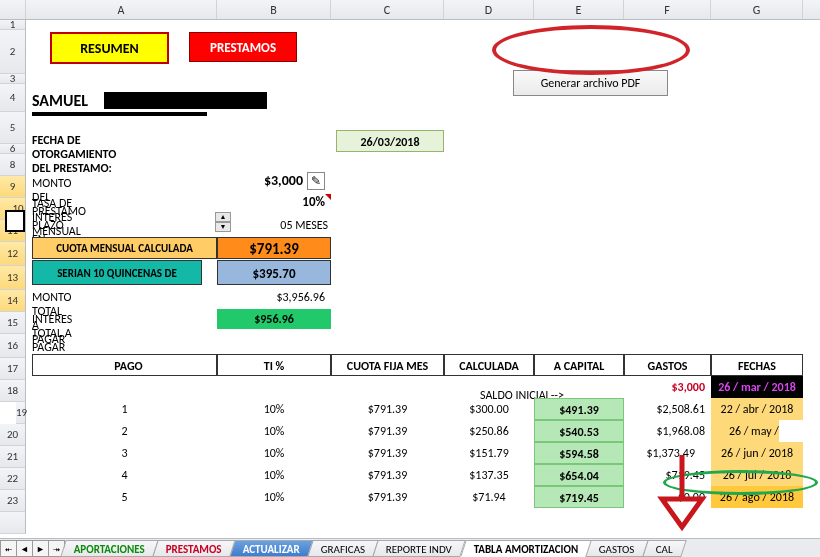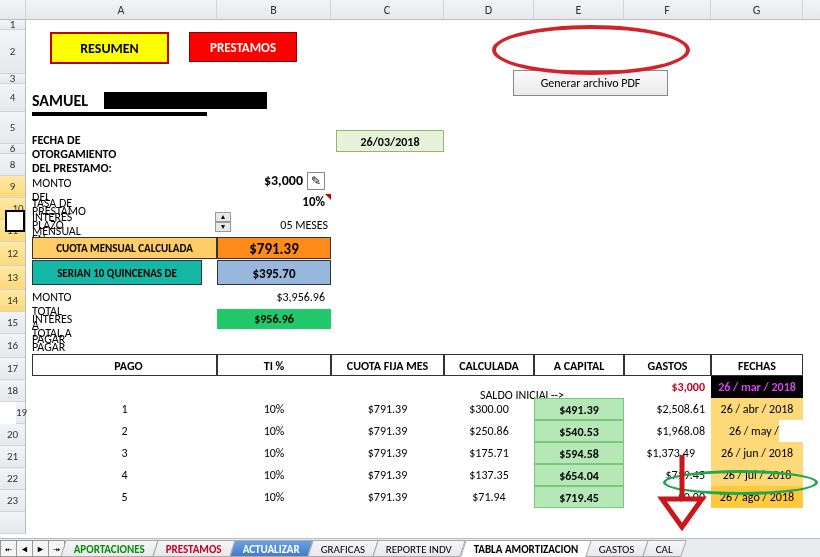--- a/index.html
+++ b/index.html
@@ -281,32 +281,32 @@
     <div class="tbl-cell red-text" style="left:598px; top:356px; width:87px; text-align:right; padding-right:6px;">$3,000</div>
     <div class="tbl-cell date-cell-dark" style="left:685px; top:356px; width:92px;">26 / mar / 2018</div>
 
     <div id="trows">
         <div class="tbl-cell" style="left: 6px; top: 378px; width: 185px; text-align: center;">1</div>
         <div class="tbl-cell" style="left: 191px; top: 378px; width: 114px; text-align: center;">10%</div>
         <div class="tbl-cell" style="left: 305px; top: 378px; width: 113px; text-align: center;">$791.39</div>
         <div class="tbl-cell" style="left: 418px; top: 378px; width: 90px; text-align: center;">$300.00</div>
         <div class="tbl-cell green-cell" style="left: 508px; top: 378px; width: 90px; text-align: center;">$491.39</div>
         <div class="tbl-cell" style="left: 598px; top: 378px; width: 87px; text-align: right; padding-right: 6px;">$2,508.61</div>
-        <div class="tbl-cell date-cell-y" style="left: 685px; top: 378px; width: 92px; text-align: center;">26 / abr / 2018</div>
+        <div class="tbl-cell date-cell-y" style="left: 685px; top: 378px; width: 92px; text-align: center;">22 / abr / 2018</div>
         <div class="tbl-cell" style="left: 6px; top: 400px; width: 185px; text-align: center;">2</div>
         <div class="tbl-cell" style="left: 191px; top: 400px; width: 114px; text-align: center;">10%</div>
         <div class="tbl-cell" style="left: 305px; top: 400px; width: 113px; text-align: center;">$791.39</div>
         <div class="tbl-cell" style="left: 418px; top: 400px; width: 90px; text-align: center;">$250.86</div>
         <div class="tbl-cell green-cell" style="left: 508px; top: 400px; width: 90px; text-align: center;">$540.53</div>
         <div class="tbl-cell" style="left: 598px; top: 400px; width: 87px; text-align: right; padding-right: 6px;">$1,968.08</div>
         <div class="tbl-cell date-cell-y" style="left: 685px; top: 400px; width: 68px; text-align: right;">26 / may / 2018</div>
         <div class="tbl-cell" style="left: 6px; top: 422px; width: 185px; text-align: center;">3</div>
         <div class="tbl-cell" style="left: 191px; top: 422px; width: 114px; text-align: center;">10%</div>
         <div class="tbl-cell" style="left: 305px; top: 422px; width: 113px; text-align: center;">$791.39</div>
-        <div class="tbl-cell" style="left: 418px; top: 422px; width: 90px; text-align: center;">$175.71</div>
+        <div class="tbl-cell" style="left: 418px; top: 422px; width: 90px; text-align: center;">$151.79</div>
         <div class="tbl-cell green-cell" style="left: 508px; top: 422px; width: 90px; text-align: center;">$594.58</div>
         <div class="tbl-cell" style="left: 598px; top: 422px; width: 87px; text-align: right; padding-right: 16px;">$1,373.49</div>
         <div class="tbl-cell date-cell-y" style="left: 685px; top: 422px; width: 92px; text-align: center;">26 / jun / 2018</div>
         <div class="tbl-cell" style="left: 6px; top: 444px; width: 185px; text-align: center;">4</div>
         <div class="tbl-cell" style="left: 191px; top: 444px; width: 114px; text-align: center;">10%</div>
         <div class="tbl-cell" style="left: 305px; top: 444px; width: 113px; text-align: center;">$791.39</div>
         <div class="tbl-cell" style="left: 418px; top: 444px; width: 90px; text-align: center;">$137.35</div>
         <div class="tbl-cell green-cell" style="left: 508px; top: 444px; width: 90px; text-align: center;">$654.04</div>
         <div class="tbl-cell" style="left: 598px; top: 444px; width: 87px; text-align: right; padding-right: 6px;">$719.45</div>
         <div class="tbl-cell date-cell-y" style="left: 685px; top: 444px; width: 92px; text-align: center;">26 / jul / 2018</div>

